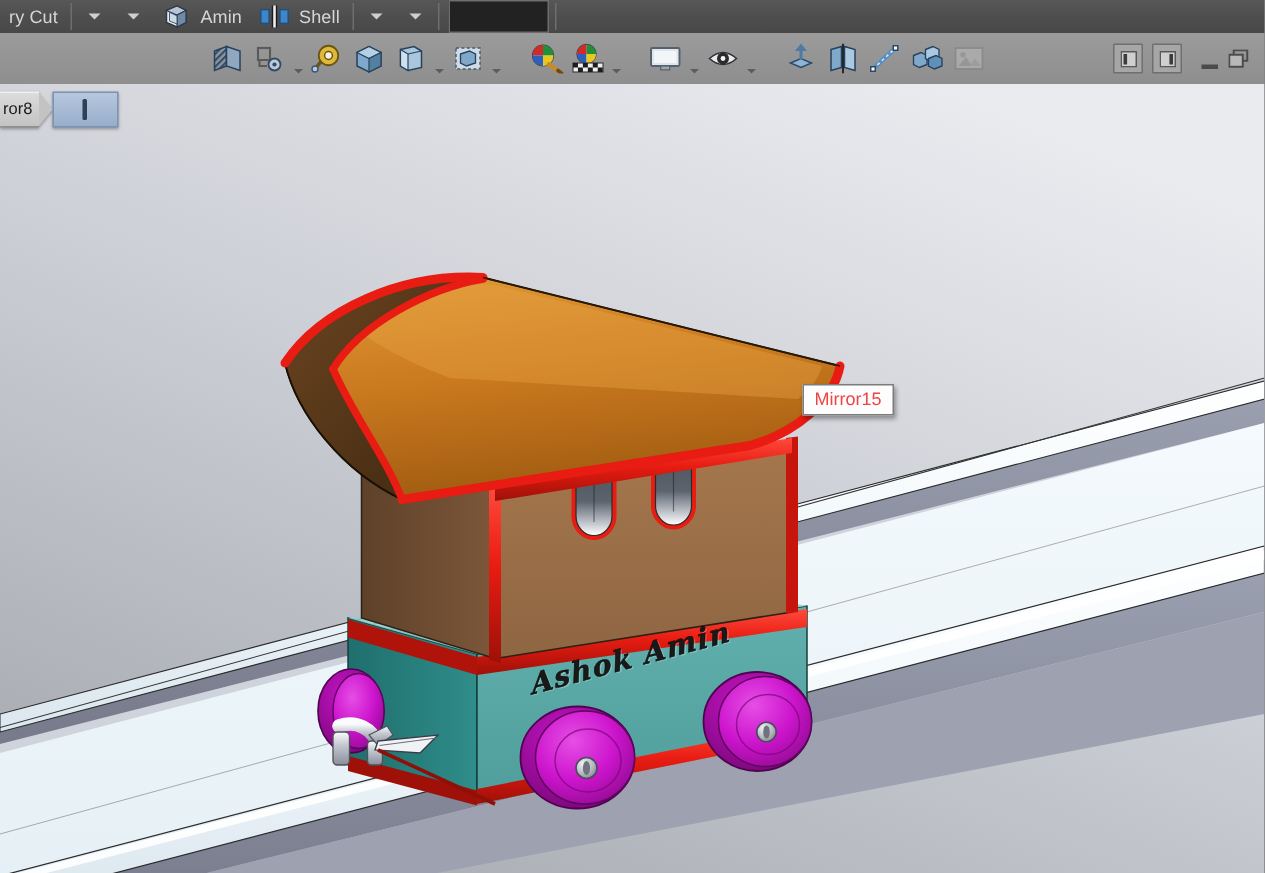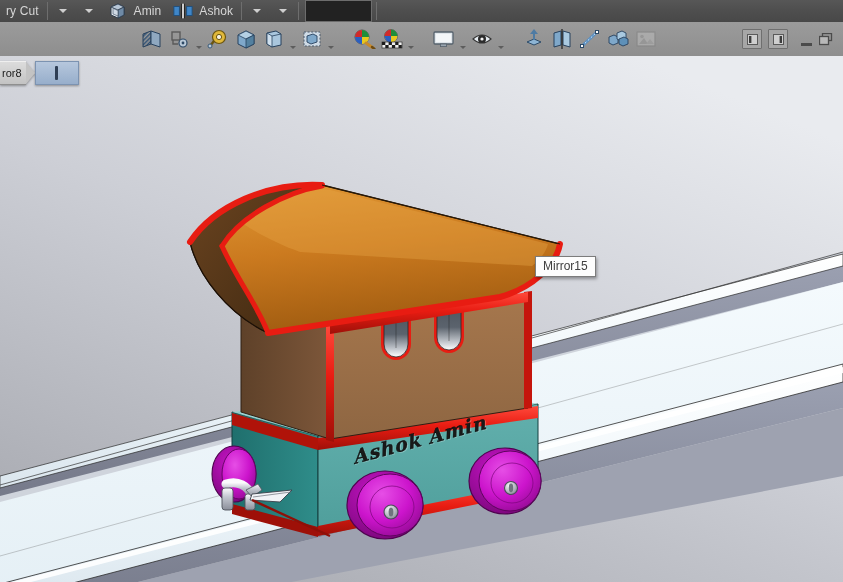--- a/index.html
+++ b/index.html
@@ -78,21 +78,21 @@
     background:
       radial-gradient(120% 100% at 78% 8%, #e7e9ee 0%, #d2d4da 34%, #b9bbc1 62%, #a2a4aa 100%);
     overflow:hidden;
   }
   .vp-svg{position:absolute;left:0;top:0;width:843px;height:526px;display:block;}
 
   
   .tooltip{
     position:absolute;left:535px;top:200px;
     background:#fdfdfd;border:1px solid #7c7c7c;
-    padding:2px 7px 3px 7px;font-size:12px;color:#404040;
+    padding:2px 7px 3px 7px;font-size:12px;color:#ef4444;
     box-shadow:1px 2px 3px rgba(0,0,0,.35);
     white-space:nowrap;
   }
 
   .nameplate{
     position:absolute;left:352px;top:372px;
     font-family:"DejaVu Serif",serif;font-style:italic;font-weight:bold;
     font-size:19px;color:#191919;
     transform:rotate(-15deg) skewX(-6deg);
     text-shadow:1px 1px 0 rgba(255,255,255,.25);
@@ -135,21 +135,21 @@
     <div class="cmd-item">
       <span class="cmd-icon">
         <svg width="22" height="16" viewBox="0 0 22 16">
           <rect x="1" y="3" width="6" height="10" fill="#3f86c8" stroke="#1f4f7d" stroke-width="1"></rect>
           <rect x="15" y="3" width="6" height="10" fill="#3f86c8" stroke="#1f4f7d" stroke-width="1"></rect>
           <rect x="10" y="0" width="2" height="16" fill="#f0f0f0"></rect>
           <rect x="9" y="0" width="1" height="16" fill="#1c1c1c"></rect>
           <rect x="12" y="0" width="1" height="16" fill="#1c1c1c"></rect>
         </svg>
       </span>
-      <span class="cmd-label">Ashok</span>
+      <span class="cmd-label">Shell</span>
     </div>
 
     <div class="vsep"></div>
 
     <div class="dncaret">
         <i></i>
       </div>
     <div class="dncaret">
         <i></i>
       </div>

